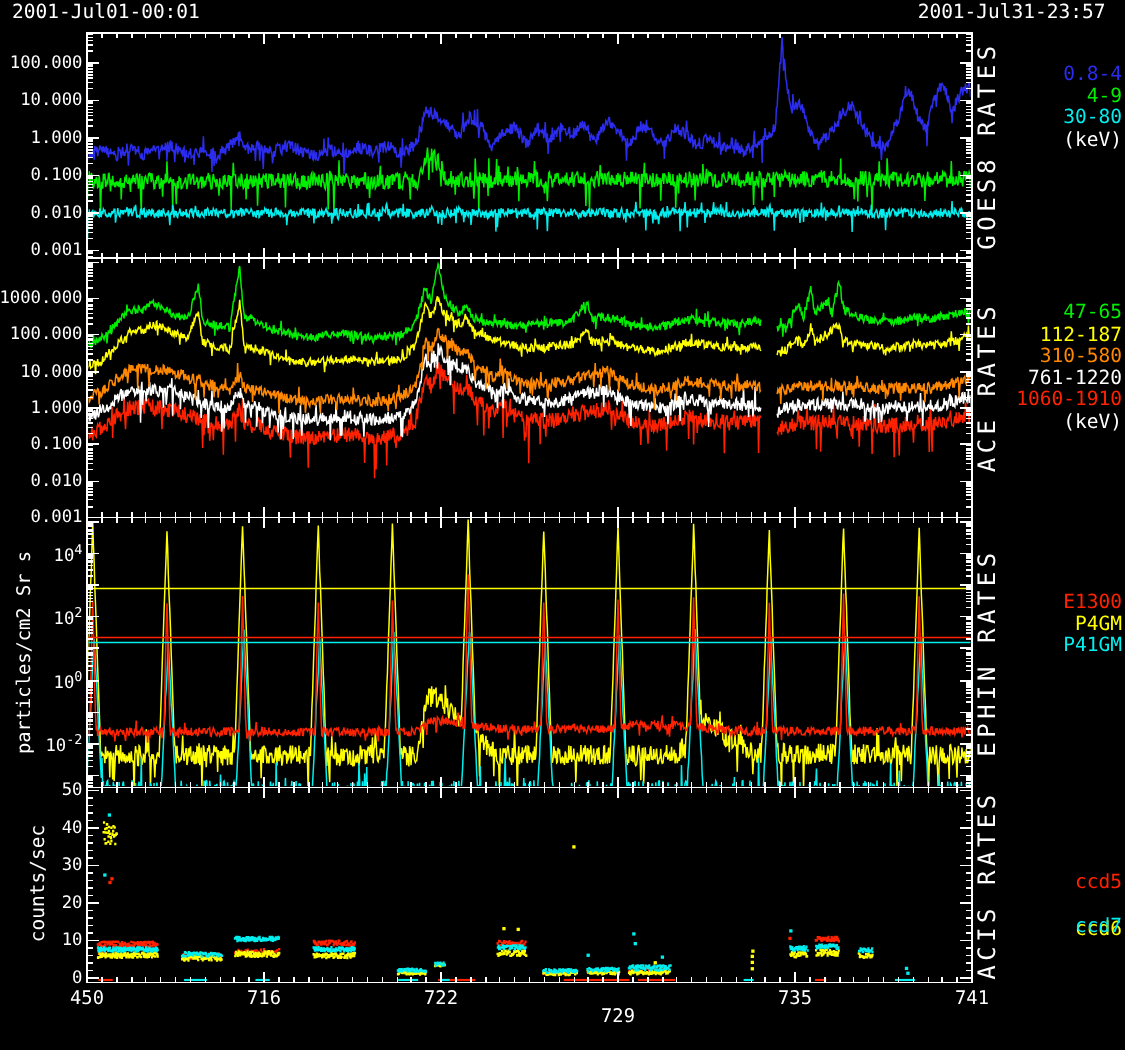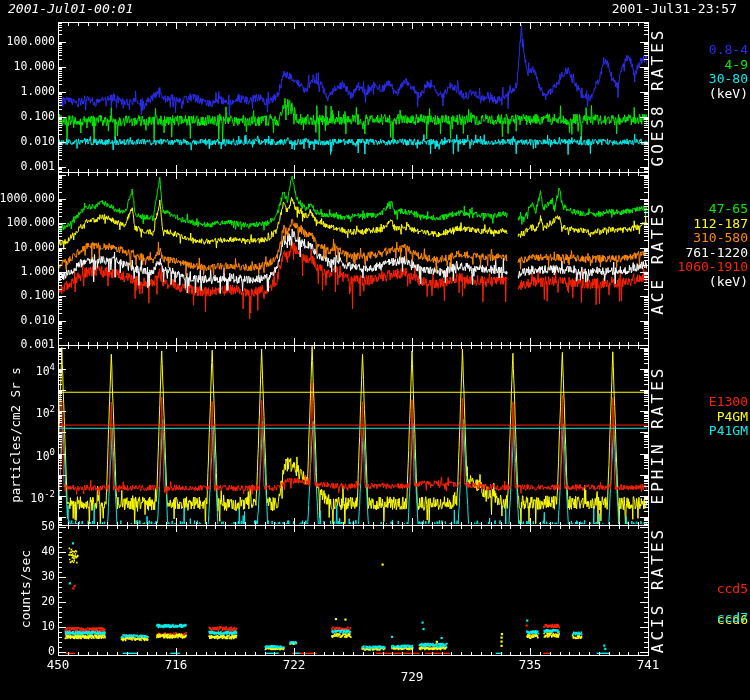--- a/index.html
+++ b/index.html
@@ -101,21 +101,21 @@
         <rect x="604.1774193548387" y="647.75" width="2.2" height="2.2" fill="#00eeee"></rect>
         <rect x="435.7419354838705" y="640.75" width="2.2" height="2.2" fill="#ffff00"></rect>
         <rect x="440.49999999999955" y="637" width="2.2" height="2.2" fill="#00eeee"></rect>
         <rect x="555.6451612903234" y="625.25" width="2.2" height="2.2" fill="#ff2200"></rect>
         <rect x="334.8709677419359" y="618" width="2.2" height="2.2" fill="#ffff00"></rect>
       </g>
       <rect x="58" y="525" width="590" height="130" fill="none" stroke="#ffffff" stroke-width="1" shape-rendering="crispEdges"></rect>
       <path d="M58 525v7M58 655v-7M176 525v7M176 655v-7M294 525v7M294 655v-7M412 525v7M412 655v-7M530 525v7M530 655v-7M648 525v7M648 655v-7M58 652h8M648 652h-8M58 627h8M648 627h-8M58 602h8M648 602h-8M58 577h8M648 577h-8M58 552h8M648 552h-8M58 527h8M648 527h-8" stroke="#ffffff" stroke-width="1" fill="none" shape-rendering="crispEdges"></path>
       <path d="M68 525v3.5M68 655v-3.5M78 525v3.5M78 655v-3.5M88 525v3.5M88 655v-3.5M97 525v3.5M97 655v-3.5M107 525v3.5M107 655v-3.5M117 525v3.5M117 655v-3.5M127 525v3.5M127 655v-3.5M137 525v3.5M137 655v-3.5M147 525v3.5M147 655v-3.5M156 525v3.5M156 655v-3.5M166 525v3.5M166 655v-3.5M186 525v3.5M186 655v-3.5M196 525v3.5M196 655v-3.5M206 525v3.5M206 655v-3.5M215 525v3.5M215 655v-3.5M225 525v3.5M225 655v-3.5M235 525v3.5M235 655v-3.5M245 525v3.5M245 655v-3.5M255 525v3.5M255 655v-3.5M265 525v3.5M265 655v-3.5M274 525v3.5M274 655v-3.5M284 525v3.5M284 655v-3.5M304 525v3.5M304 655v-3.5M314 525v3.5M314 655v-3.5M324 525v3.5M324 655v-3.5M333 525v3.5M333 655v-3.5M343 525v3.5M343 655v-3.5M353 525v3.5M353 655v-3.5M363 525v3.5M363 655v-3.5M373 525v3.5M373 655v-3.5M383 525v3.5M383 655v-3.5M392 525v3.5M392 655v-3.5M402 525v3.5M402 655v-3.5M422 525v3.5M422 655v-3.5M432 525v3.5M432 655v-3.5M442 525v3.5M442 655v-3.5M451 525v3.5M451 655v-3.5M461 525v3.5M461 655v-3.5M471 525v3.5M471 655v-3.5M481 525v3.5M481 655v-3.5M491 525v3.5M491 655v-3.5M501 525v3.5M501 655v-3.5M510 525v3.5M510 655v-3.5M520 525v3.5M520 655v-3.5M540 525v3.5M540 655v-3.5M550 525v3.5M550 655v-3.5M560 525v3.5M560 655v-3.5M569 525v3.5M569 655v-3.5M579 525v3.5M579 655v-3.5M589 525v3.5M589 655v-3.5M599 525v3.5M599 655v-3.5M609 525v3.5M609 655v-3.5M619 525v3.5M619 655v-3.5M628 525v3.5M628 655v-3.5M638 525v3.5M638 655v-3.5M58 647h4M648 647h-4M58 642h4M648 642h-4M58 637h4M648 637h-4M58 632h4M648 632h-4M58 622h4M648 622h-4M58 617h4M648 617h-4M58 612h4M648 612h-4M58 607h4M648 607h-4M58 597h4M648 597h-4M58 592h4M648 592h-4M58 587h4M648 587h-4M58 582h4M648 582h-4M58 572h4M648 572h-4M58 567h4M648 567h-4M58 562h4M648 562h-4M58 557h4M648 557h-4M58 547h4M648 547h-4M58 542h4M648 542h-4M58 537h4M648 537h-4M58 532h4M648 532h-4" stroke="#ffffff" stroke-width="1" fill="none" shape-rendering="crispEdges"></path>
     </svg>
-  <div class="lab title" style="left:8px;top:2px;font-style:italic;">2001-Jul01-00:01</div>
+  <div class="lab title" style="left:8px;top:2px;">2001-Jul01-00:01</div>
   <div class="lab title" style="right:13px;top:2px;">2001-Jul31-23:57</div>
 
   <div class="ptitle rot" style="left:558px;top:88px;">GOES8 RATES</div>
   <div class="ptitle rot" style="left:558px;top:249px;">ACE RATES</div>
   <div class="ptitle rot" style="left:558px;top:426px;">EPHIN RATES</div>
   <div class="ptitle rot" style="left:558px;top:581px;">ACIS RATES</div>
 
   <div class="ylab rot" style="left:-64px;top:428px;width:160px;font-size:12.5px;">particles/cm2 Sr s</div>
   <div class="ylab rot" style="left:-34px;top:582px;width:120px;font-size:13px;">counts/sec</div>
 

